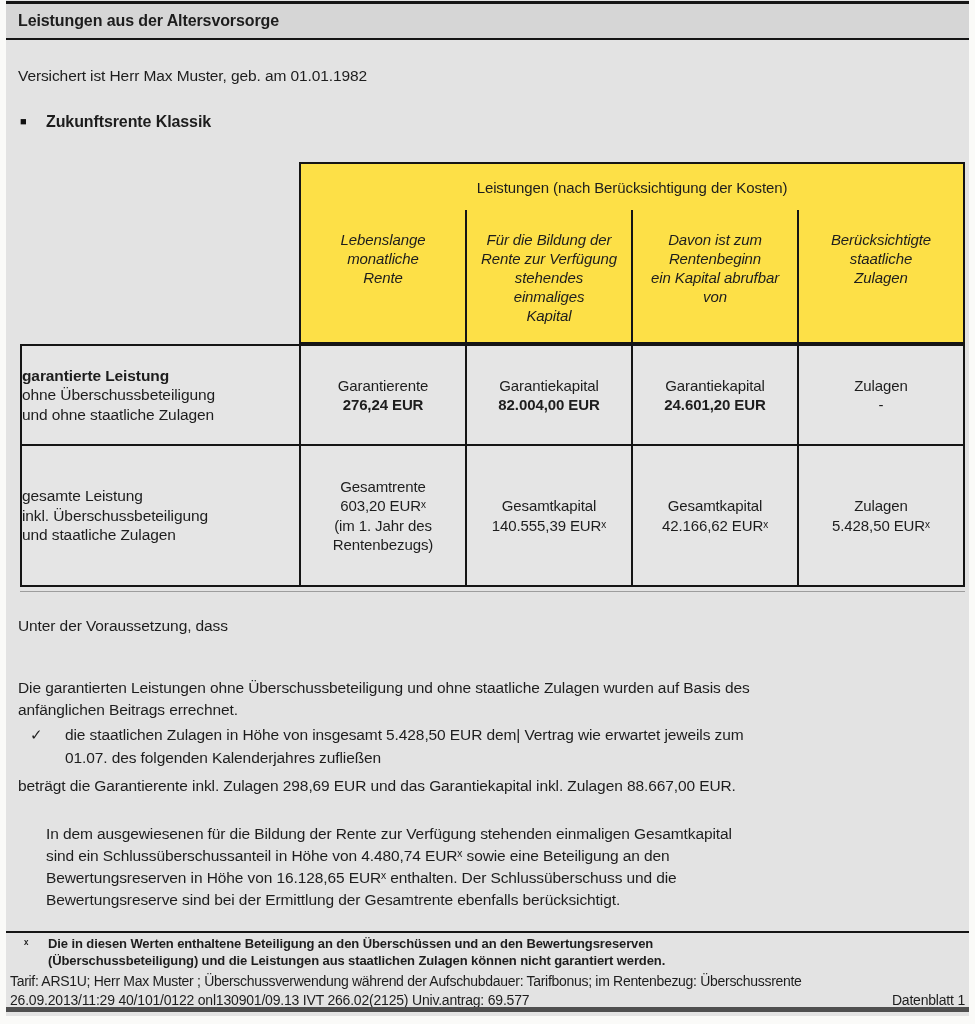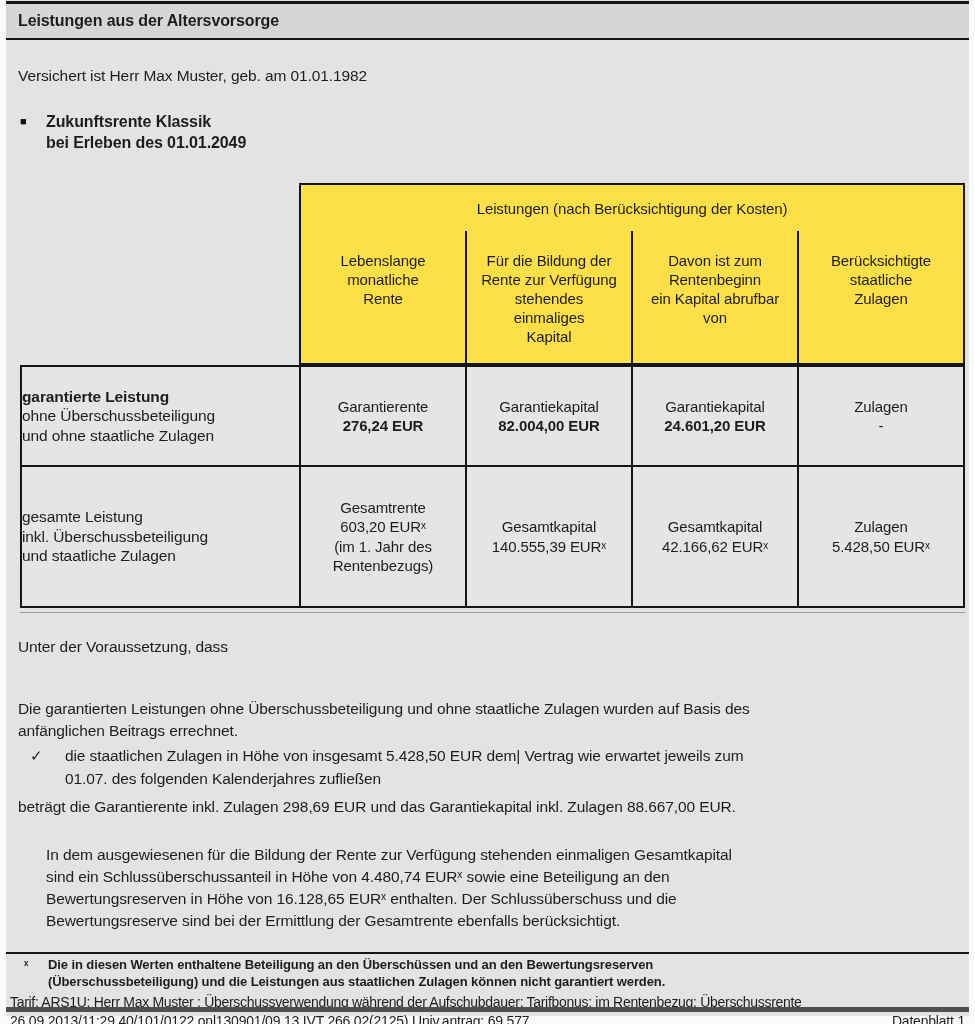--- a/index.html
+++ b/index.html
@@ -19,21 +19,21 @@
   .bullet{width:26px;font-size:11px;line-height:21px;color:#111;}
   .product-text{font-weight:bold;font-size:16px;line-height:21px;}
 
   
   .table-wrap{margin:30px 0 0 14px;width:945px;}
   .table-wrap *, .table-wrap{box-sizing:border-box;}
   .thead{margin-left:279px;width:666px;height:182px;border:2px solid #151515;background:#fde047;}
   .span-header{height:46px;display:flex;align-items:center;justify-content:center;font-size:15px;}
   .cols{display:flex;height:132px;}
   .hcol{width:166px;border-left:2px solid #151515;padding-top:20px;text-align:center;
-        font-size:15px;line-height:19px;white-space:pre-line;}
+        font-size:15px;line-height:19px;white-space:pre-line;font-style:italic;}
   .hcol:first-child{width:164px;border-left:none;}
   .tbody{border:2px solid #151515;width:945px;background:#e5e5e5;}
   .trow{display:flex;}
   .trow.r1{height:98px;}
   .trow.r2{height:141px;border-top:2px solid #151515;}
   .label-cell{width:277px;display:flex;flex-direction:column;justify-content:center;
               line-height:19.5px;font-size:15.5px;}
   .vcell{width:166px;border-left:2px solid #151515;display:flex;flex-direction:column;
          justify-content:center;text-align:center;font-size:15px;line-height:19.5px;}
   .label-sub,.cell-note,.pre{white-space:pre-line;}
@@ -69,21 +69,20 @@
     <div class="title-band">
       <span>Leistungen aus der Altersvorsorge</span>
     </div>
 
     <div class="insured">Versichert ist Herr Max Muster, geb. am 01.01.1982</div>
 
     <div class="product">
       <span class="bullet">■</span>
       <div class="product-text">
         <div>Zukunftsrente Klassik</div>
-        <div>bei Erleben des 01.01.2049</div>
       </div>
     </div>
 
     <div class="table-wrap">
       <div class="thead">
         <div class="span-header">Leistungen (nach Berücksichtigung der Kosten)</div>
         <div class="cols">
           <div class="hcol">Lebenslange
 monatliche
 Rente</div>

